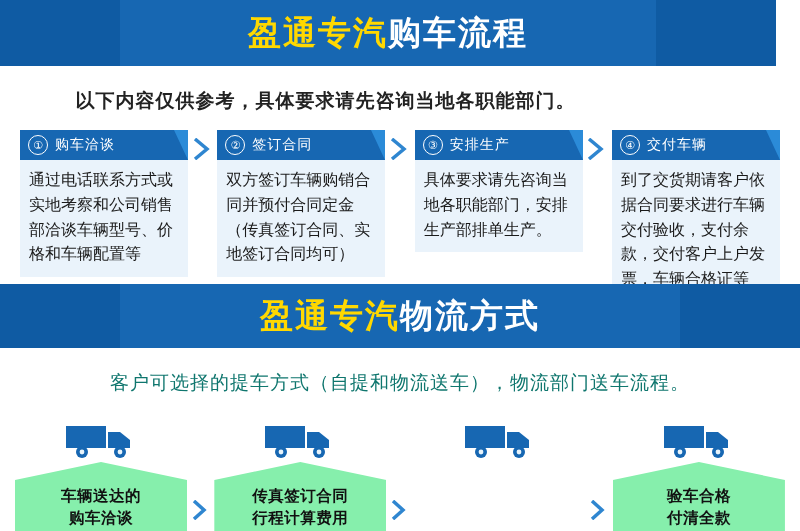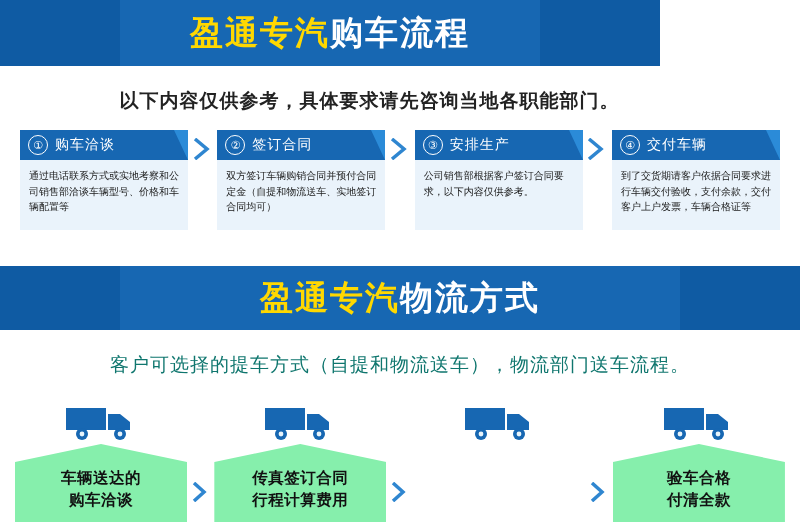--- a/index.html
+++ b/index.html
@@ -16,21 +16,21 @@
   }
 
   
   .section1 {
     position: relative;
     width: 800px;
     height: 266px;
   }
   .banner {
     position: relative;
-    width: 660px;
+    width: 776px;
     height: 66px;
     background: #1767b2;
     display: flex;
     align-items: center;
     justify-content: center;
     overflow: hidden;
   }
   .banner-edge-left, .banner-edge-right {
     position: absolute;
     top: 0;
@@ -53,21 +53,20 @@
 
   .subtitle {
     width: 651px;
     text-align: center;
     font-size: 19px;
     color: #222222;
     font-weight: bold;
     padding-top: 22px;
     padding-bottom: 16px;
     letter-spacing: 1px;
-    margin-left: 44px;
   }
 
   .steps {
     position: relative;
     width: 760px;
     margin: 0 auto;
     display: flex;
     align-items: flex-start;
     justify-content: space-between;
   }
@@ -110,21 +109,21 @@
     width: 0;
     height: 0;
     border-top: 30px solid #2b8bd8;
     border-left: 14px solid transparent;
   }
   .step-body {
     background: #eaf3fb;
     min-height: 70px;
     padding: 8px 9px 10px 9px;
     box-sizing: border-box;
-    font-size: 10px;
+    font-size: 16px;
     line-height: 1.55;
     color: #1a1a1a;
   }
   .arrow {
     width: 24px;
     flex: 0 0 24px;
     display: flex;
     align-items: center;
     justify-content: center;
     padding-top: 8px;
@@ -139,21 +138,21 @@
   }
   .banner2 {
     position: relative;
     width: 800px;
     height: 64px;
     background: #1767b2;
     display: flex;
     align-items: center;
     justify-content: center;
     overflow: hidden;
-    margin-top: 0;
+    margin-top: 18px;
   }
   .subtitle2 {
     width: 800px;
     text-align: center;
     font-size: 19px;
     color: #0f766e;
     font-weight: normal;
     padding-top: 22px;
     padding-bottom: 6px;
     letter-spacing: 1px;
@@ -235,36 +234,36 @@
           <path d="M2 1 L14 11 L2 21" fill="none" stroke="#2f86d0" stroke-width="3.5" stroke-linecap="butt" stroke-linejoin="miter"></path>
         </svg>
     </div>
 
     <div class="step">
       <div class="step-head">
         <span class="step-num">②</span>
         <span class="step-label">签订合同</span>
         <span class="corner"></span>
       </div>
-      <div class="step-body">双方签订车辆购销合同并预付合同定金（自提和物流送车、实地签订合同均可）</div>
+      <div class="step-body">双方签订车辆购销合同并预付合同定金（传真签订合同、实地签订合同均可）</div>
     </div>
 
     <div class="arrow">
       <svg width="20" height="22" viewBox="0 0 20 22">
           <path d="M2 1 L14 11 L2 21" fill="none" stroke="#2f86d0" stroke-width="3.5"></path>
         </svg>
     </div>
 
     <div class="step">
       <div class="step-head">
         <span class="step-num">③</span>
         <span class="step-label">安排生产</span>
         <span class="corner"></span>
       </div>
-      <div class="step-body">公司销售部根据客户签订合同要求，以下内容仅供参考。</div>
+      <div class="step-body">具体要求请先咨询当地各职能部门，安排生产部排单生产。</div>
     </div>
 
     <div class="arrow">
       <svg width="20" height="22" viewBox="0 0 20 22">
           <path d="M2 1 L14 11 L2 21" fill="none" stroke="#2f86d0" stroke-width="3.5"></path>
         </svg>
     </div>
 
     <div class="step">
       <div class="step-head">

